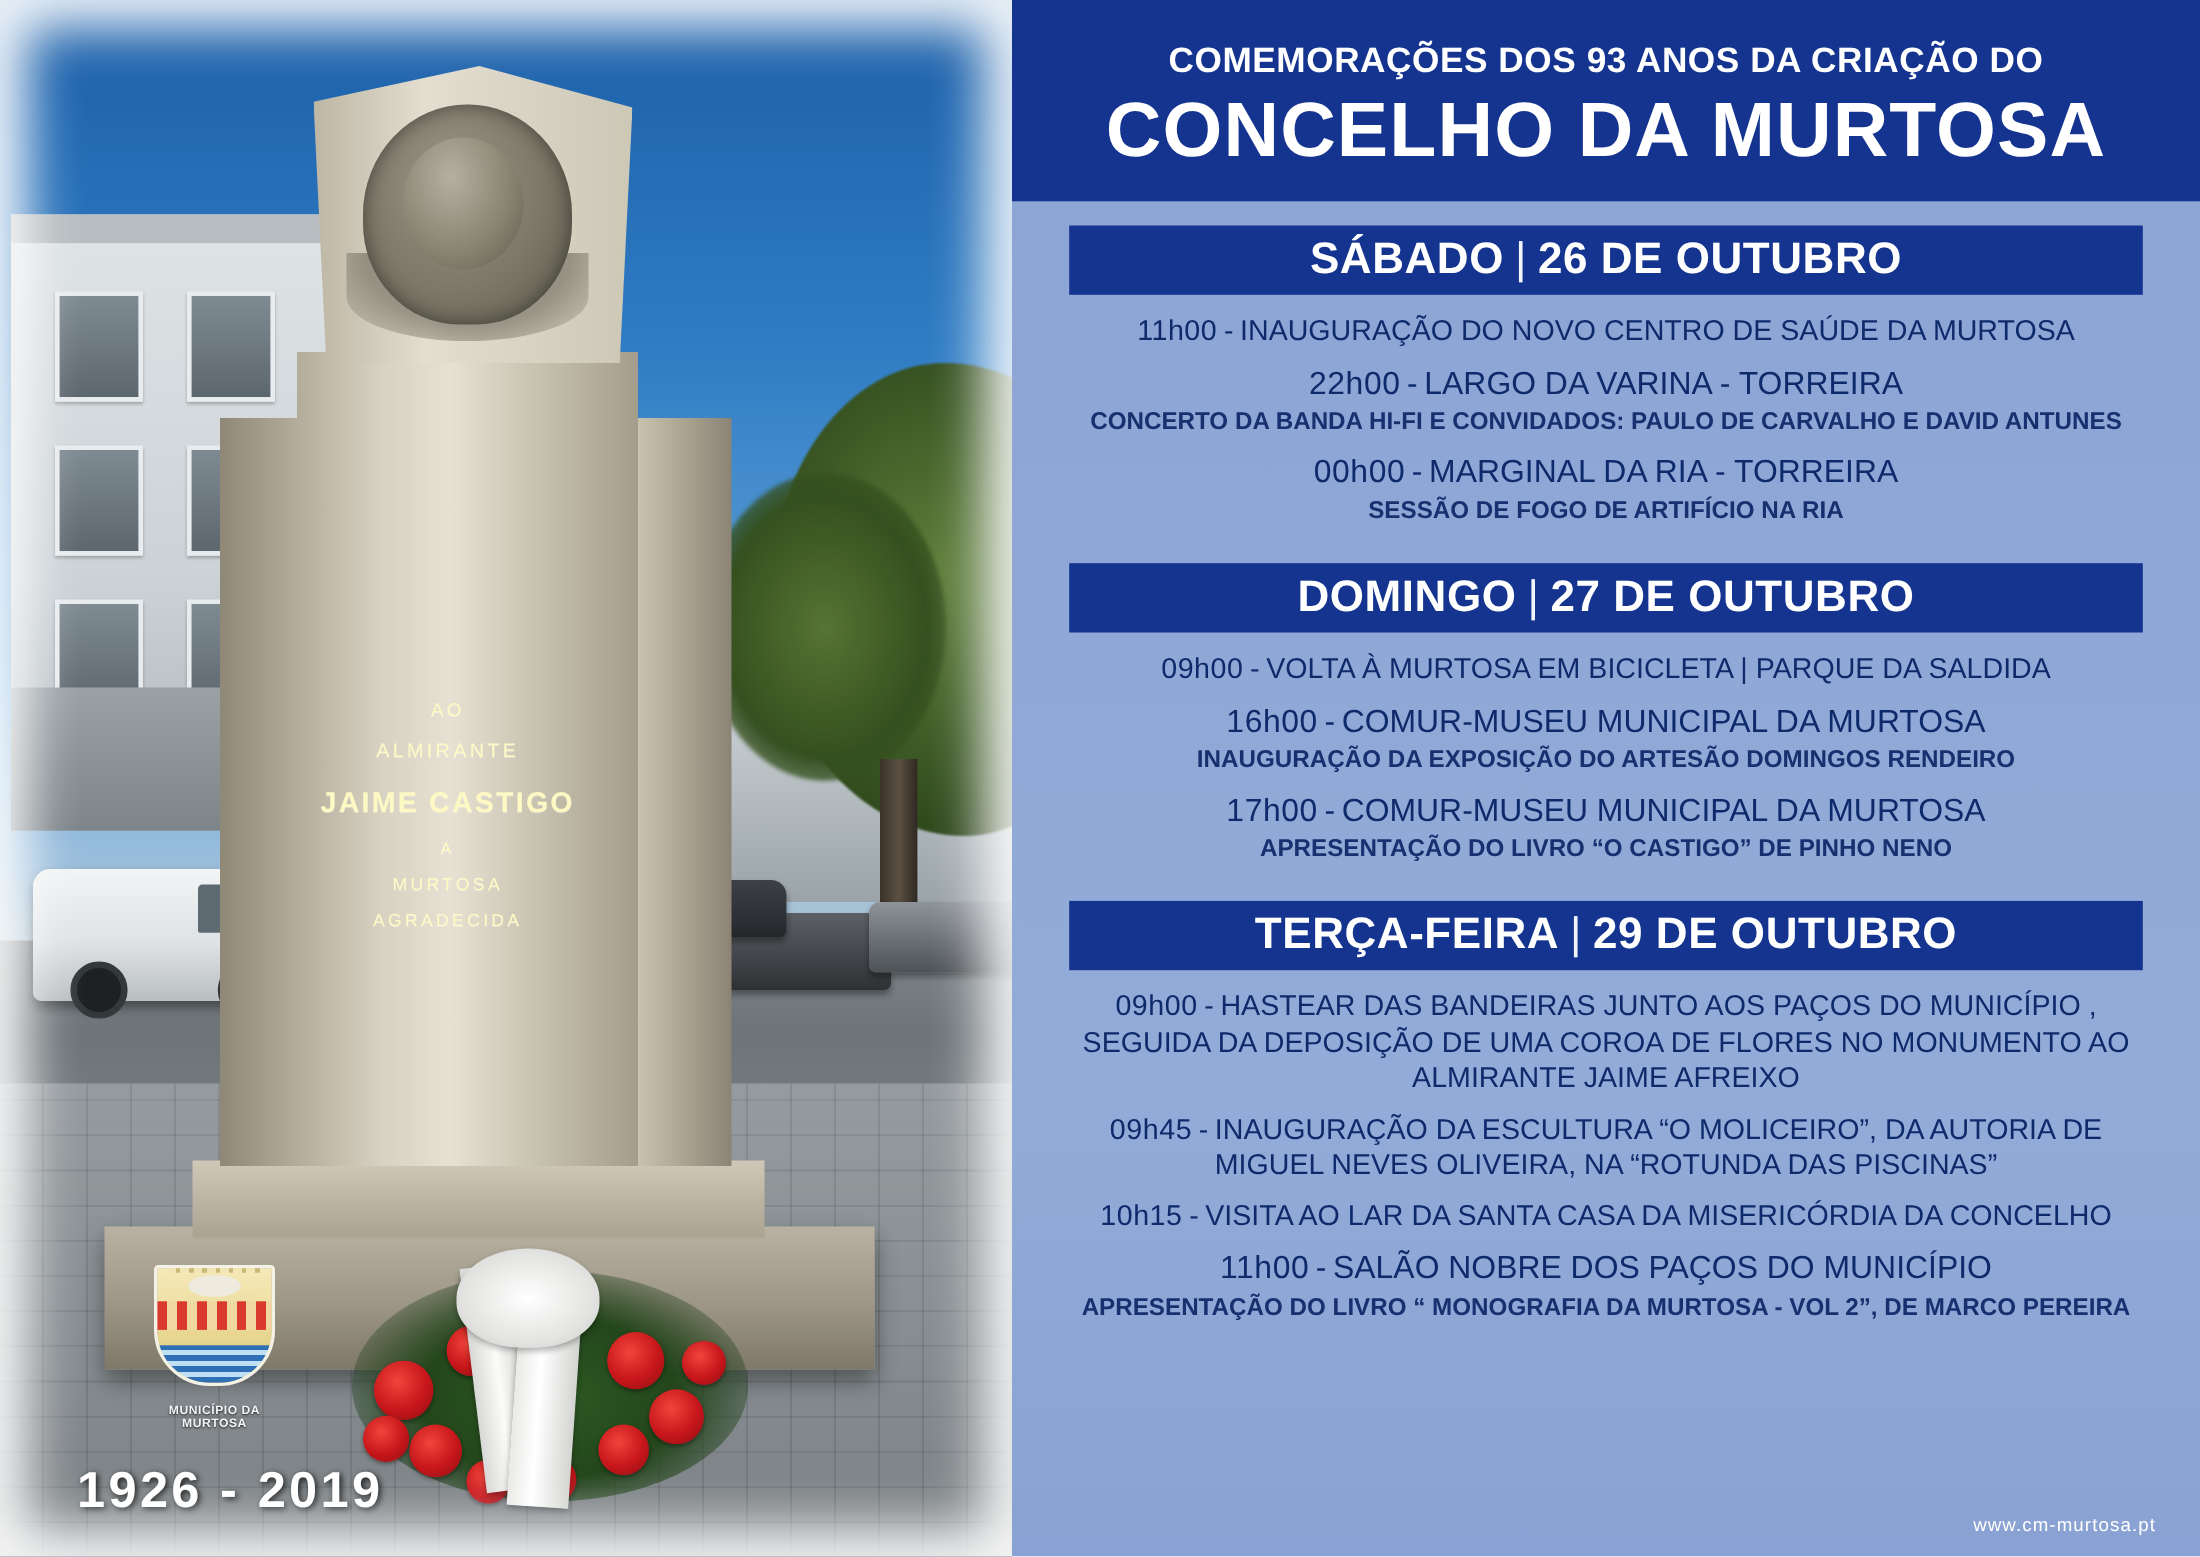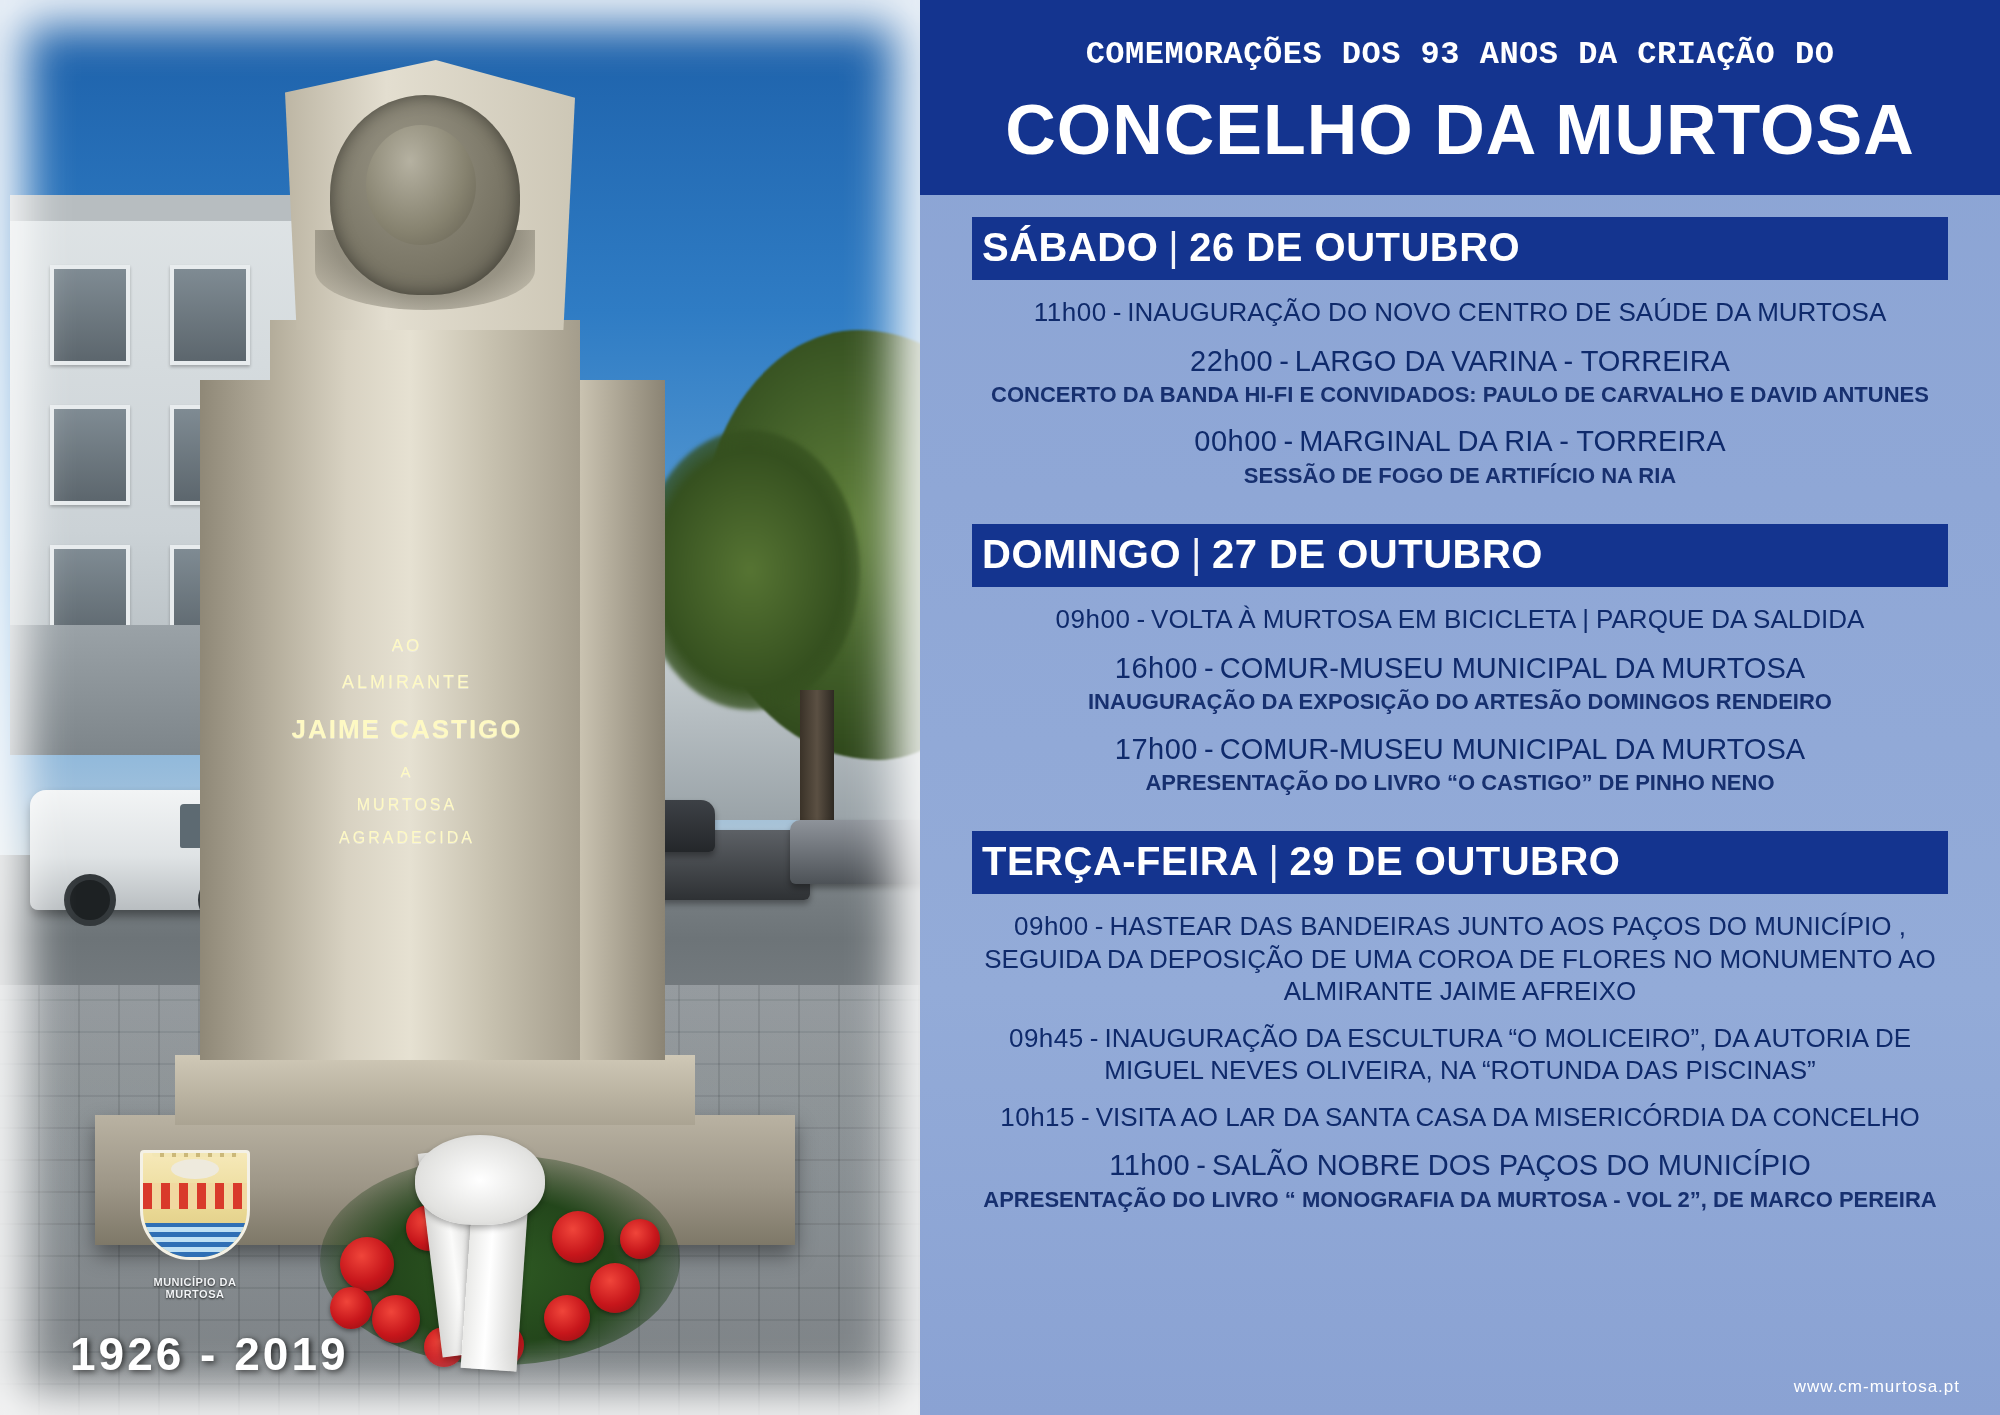--- a/index.html
+++ b/index.html
@@ -276,38 +276,39 @@
   .title-block {
     background:#14348f;
     color:#ffffff;
     padding: 36px 30px 30px 30px;
     text-align:center;
   }
   .title-sub {
     font-size:32px;
     font-weight:bold;
     letter-spacing:0.5px;
-    margin-bottom:22px;
-    font-family:Liberation Mono, monospace;
+    margin-bottom:10px;
+    font-family:Liberation Sans, sans-serif;
   }
   .title-main {
     font-size:70px;
     font-weight:bold;
     letter-spacing:1px;
     line-height:1.0;
     font-family:"Liberation Sans", sans-serif;
     text-align:center;
   }
   .schedule {
     padding: 22px 36px 0 36px;
   }
   .day-block { margin-bottom: 34px; }
   .day-header {
     background:#14348f;
     color:#ffffff;
+    text-align:center;
     font-size:40px;
     font-weight:bold;
     padding:8px 10px 10px 10px;
     letter-spacing:0.5px;
     margin: 0 16px 16px 16px;
   }
   .day-header .sep { font-weight:normal; opacity:0.95; padding:0 10px; }
   .event { text-align:center; margin-bottom:14px; }
   .event-main {
     font-size:29px;

